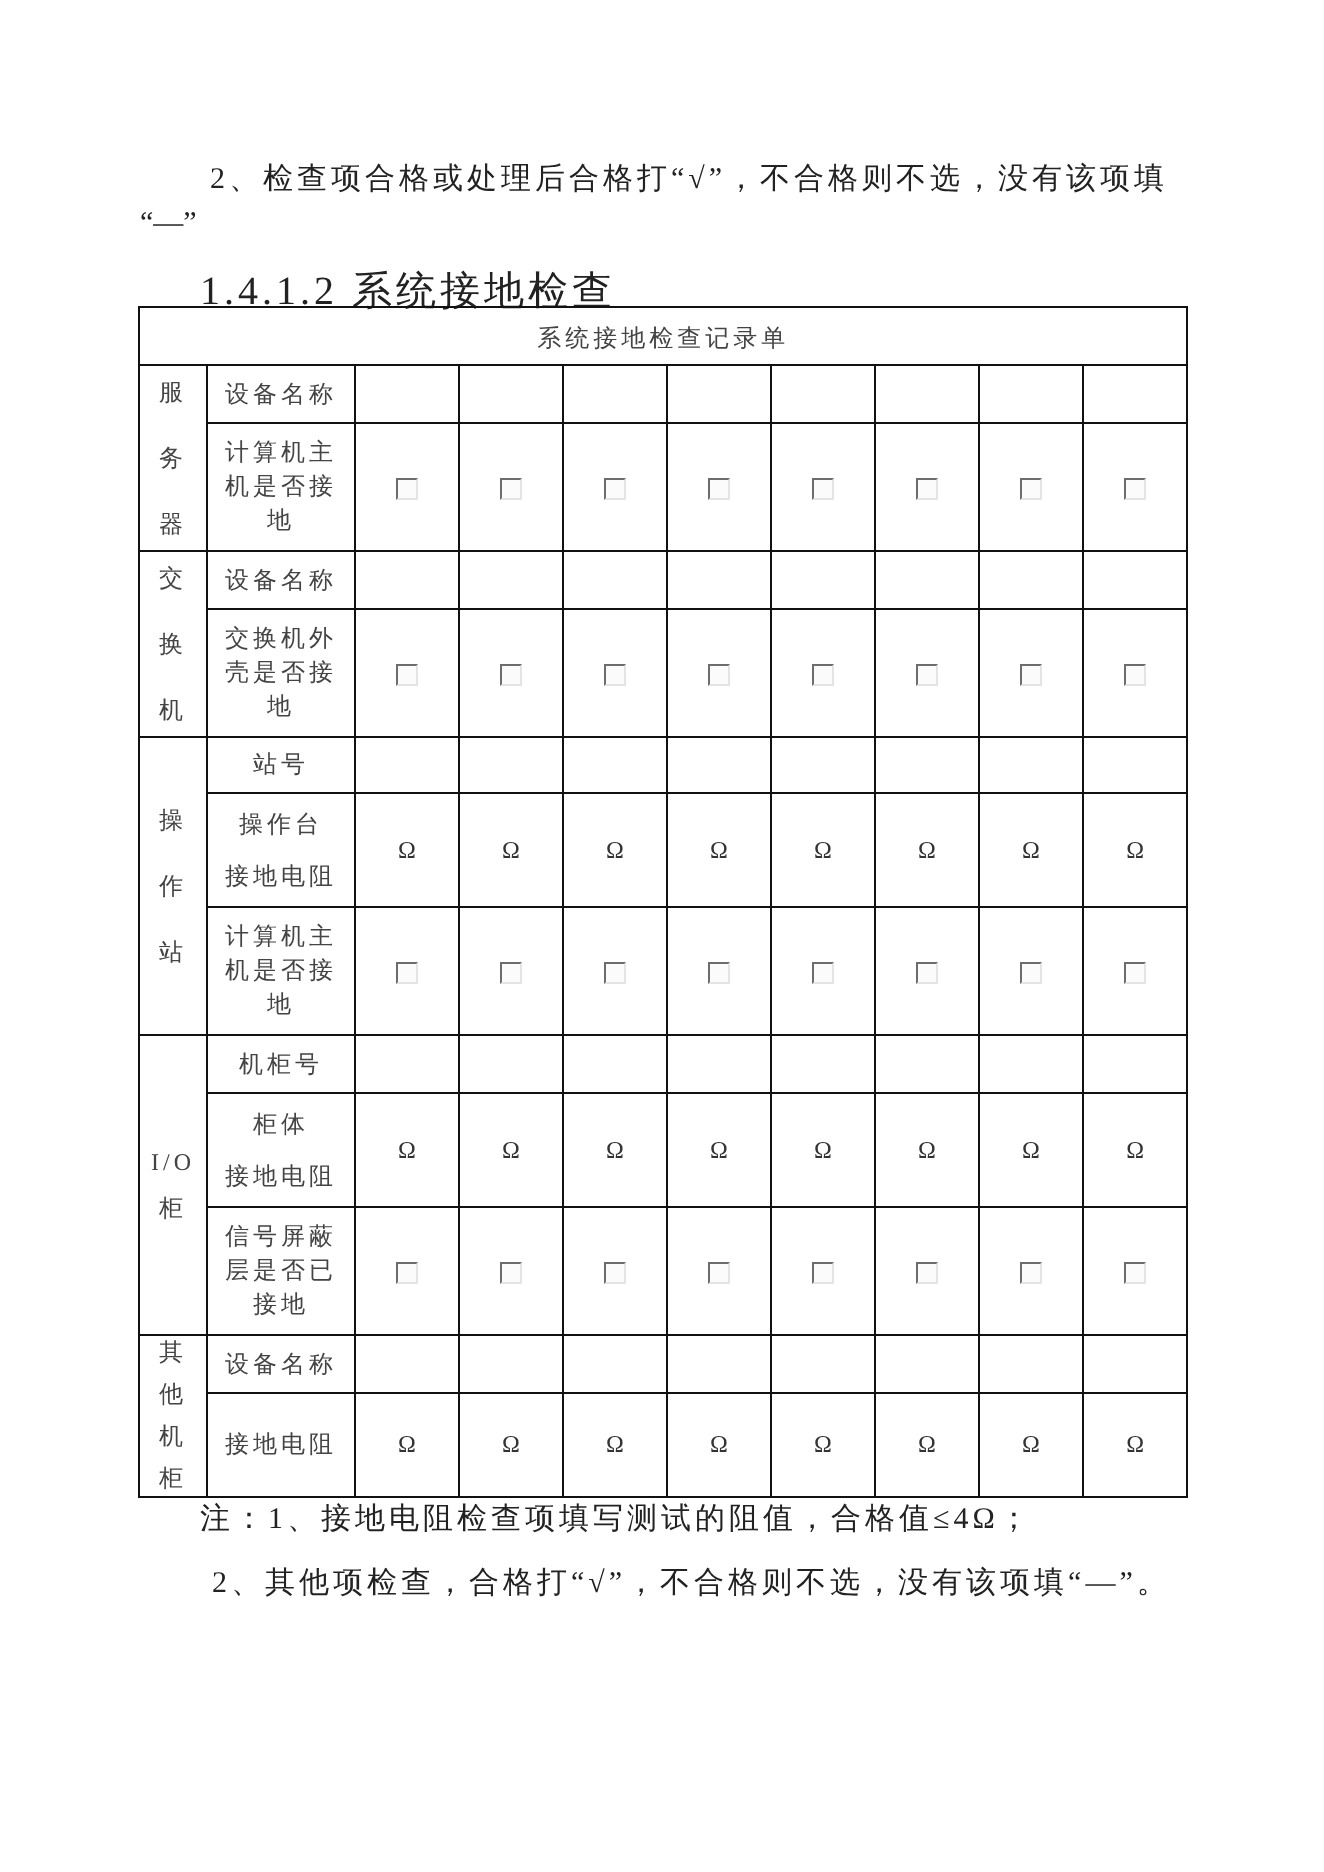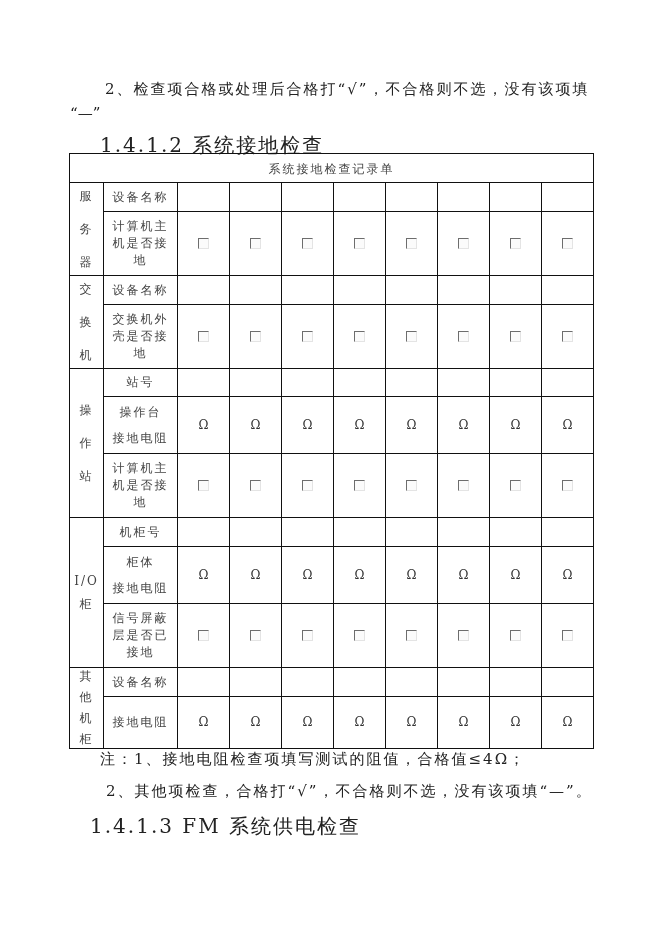--- a/index.html
+++ b/index.html
@@ -3,21 +3,21 @@
   <meta charset="utf-8">
   <style>
     * { box-sizing: border-box; margin: 0; padding: 0; }
     html, body {
       width: 662px; height: 936px;
       background: #ffffff;
       font-family: "DejaVu Serif", "Liberation Serif", serif;
       color: #222;
       overflow: hidden;
     }
-    .page { position: relative; width: 524px; height: 936px; }
+    .page { position: relative; width: 524px; height: 936px; font-family: Liberation Serif, serif; }
     .para {
       position: absolute;
       font-size: 15px;
       letter-spacing: 2px;
       white-space: nowrap;
       color: #222;
     }
     .heading { font-size: 20px; letter-spacing: 2px; }
     table.grid {
       position: absolute;
@@ -281,15 +281,14 @@
           <td><span class="ohm">Ω</span></td>
           <td><span class="ohm">Ω</span></td>
           <td><span class="ohm">Ω</span></td>
           <td><span class="ohm">Ω</span></td>
         </tr>
       </tbody>
   </table>
 
   <div class="para" style="left:100px; top:750px;">注：1、接地电阻检查项填写测试的阻值，合格值≤4Ω；</div>
   <div class="para" style="left:106px; top:782px;">2、其他项检查，合格打“√”，不合格则不选，没有该项填“—”。</div>
-  <div class="para heading" style="left:90px; top:813px;">1.4.1.3 FM 系统供电检查</div>
 
 </div>
 
 </body></html>

